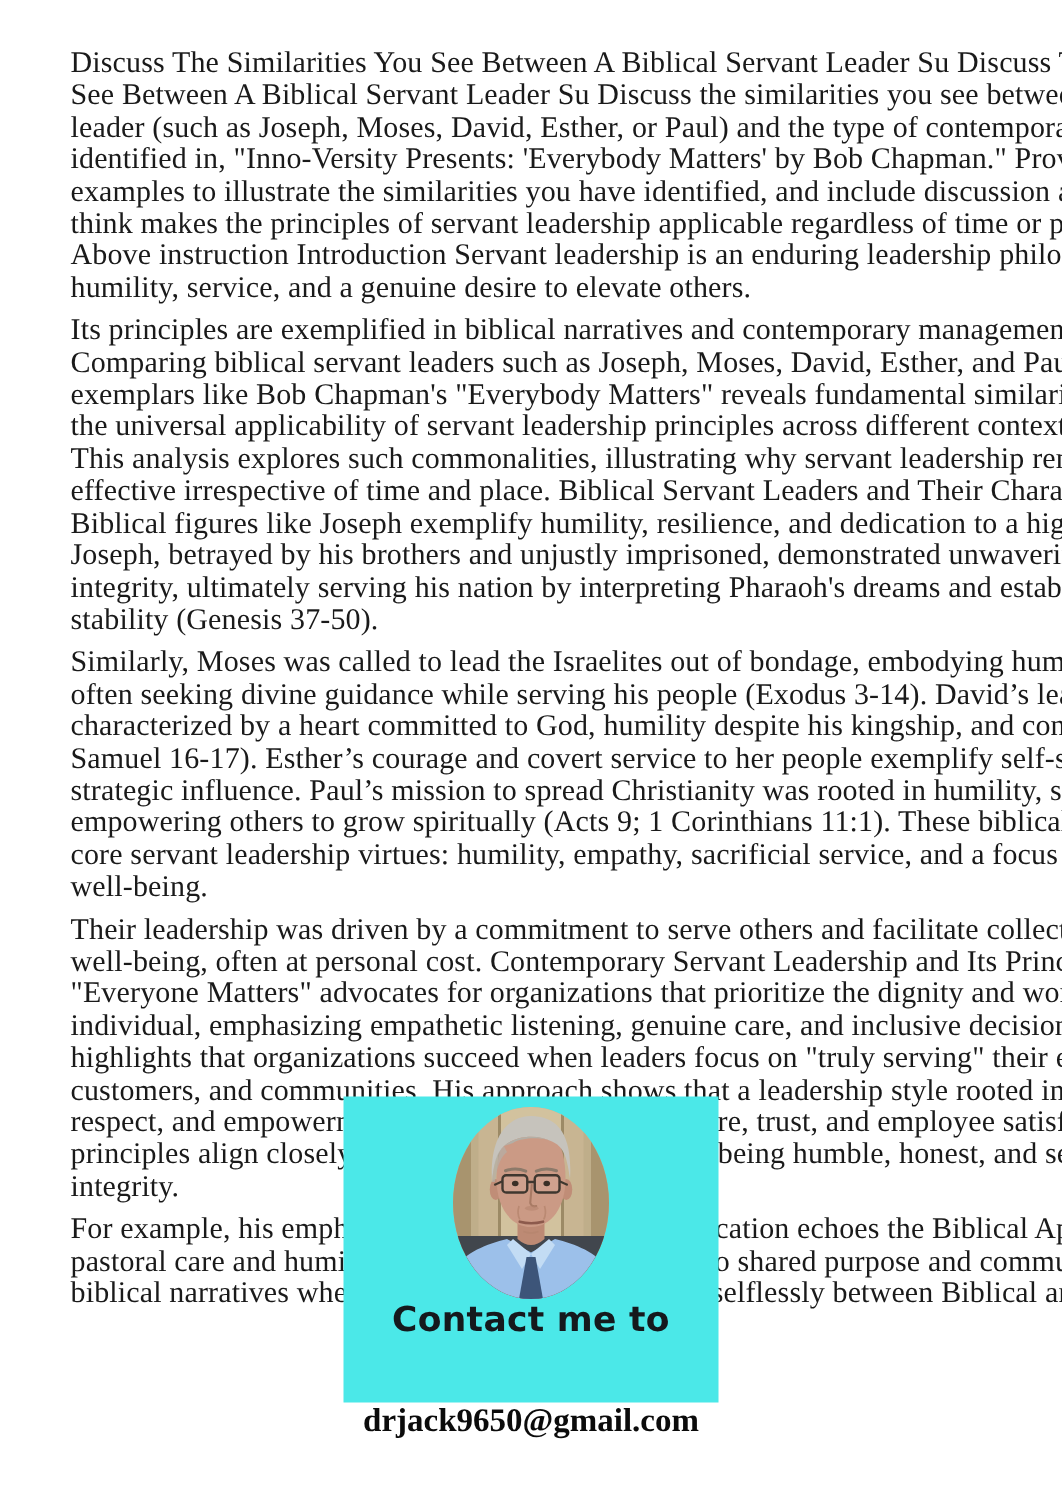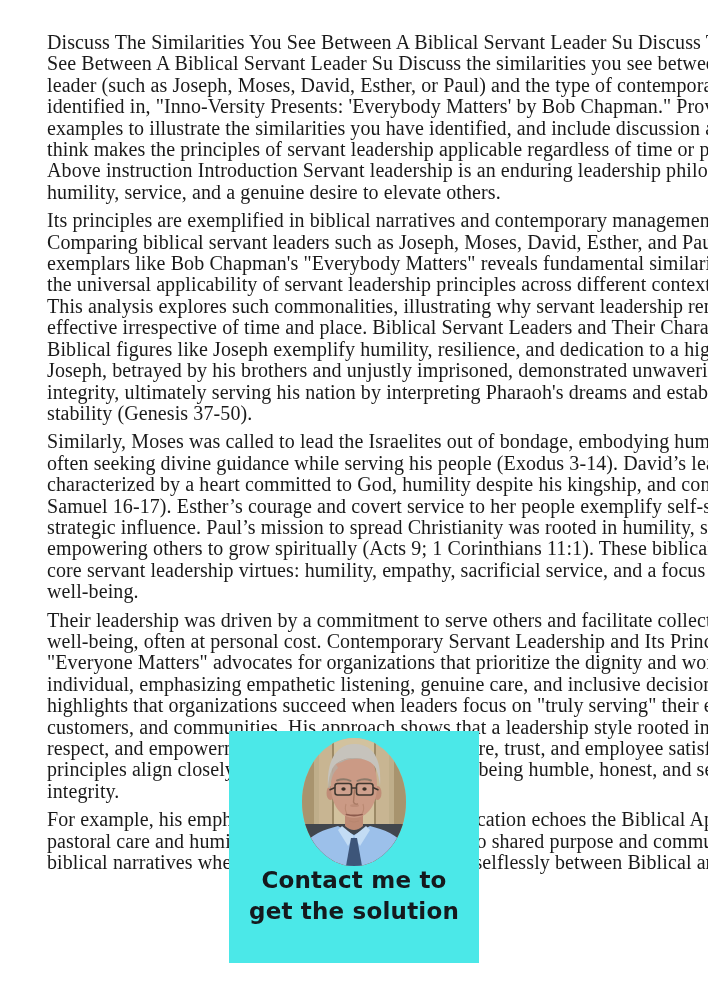--- a/index.html
+++ b/index.html
@@ -26,21 +26,21 @@
     margin:0;
     font-size:20px;
     line-height:21.4px;
     white-space:pre;           
     letter-spacing:0.1px;
   }
   .doc p + p{margin-top:7px;}
   .overlay{
     position:absolute;
     left:229px;top:731px;
-    width:250px;height:232px;
+    width:250px;height:204px;
     background:var(--overlay_background);
   }
   .portrait{
     position:absolute;
     top:7px;left:50%;
     transform:translateX(-50%);
     width:104px;height:128px;
   }
   .caption{
     position:absolute;
@@ -164,18 +164,18 @@
         <path d="M44,66 Q42.5,71 44.5,75" stroke="#b5846d" stroke-width="1.1" fill="none" opacity="0.8"></path>
         <path d="M61,66 Q62.5,71 60.5,75" stroke="#b5846d" stroke-width="1.1" fill="none" opacity="0.8"></path>
 
         <path d="M44.5,76.5 Q52,78.5 60,76.5" stroke="#8c5a4c" stroke-width="1.8" fill="none" stroke-linecap="round"></path>
         <path d="M47,83 Q52,85 57,83" stroke="#b5846d" stroke-width="1" fill="none" opacity="0.7"></path>
       </g>
     </svg>
 
     <div class="caption">
       <div>Contact me to</div>
-      <div>get the solution</div>
     </div>
 
+    <div class="email">drjack9650@gmail.com</div>
   </div>
 
 </div>
 
 </body></html>

